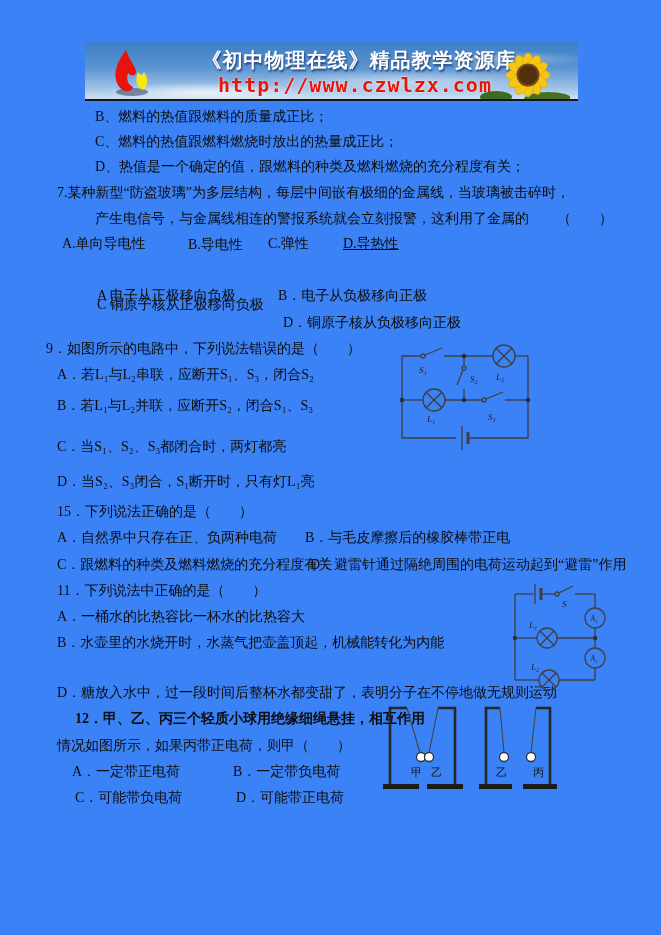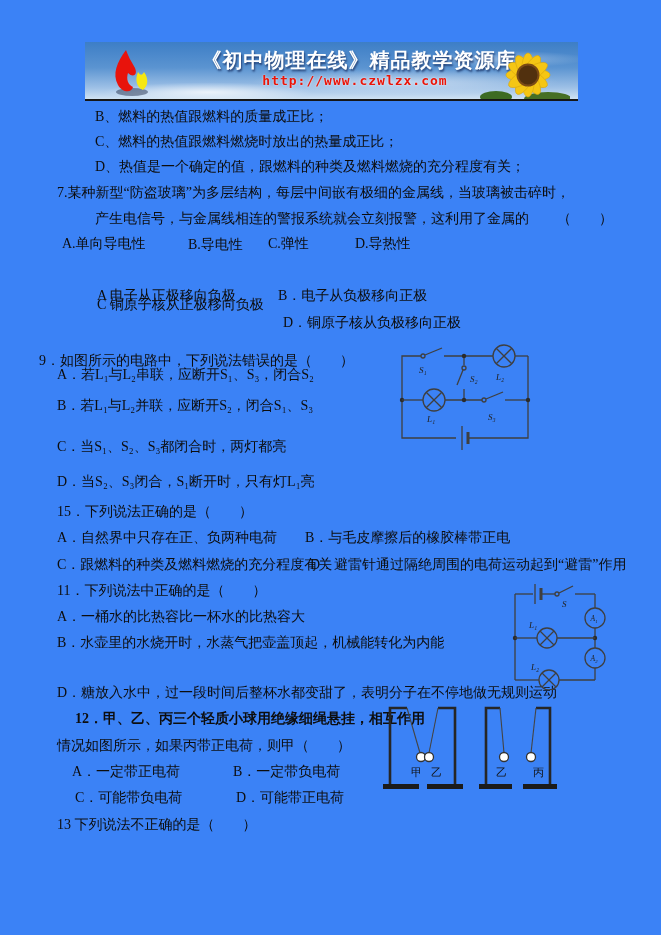--- a/index.html
+++ b/index.html
@@ -14,21 +14,21 @@
       radial-gradient(ellipse 150px 14px at 25% 88%, rgba(255,255,255,.75), rgba(255,255,255,0) 70%),
       radial-gradient(ellipse 220px 18px at 65% 70%, rgba(255,255,255,.45), rgba(255,255,255,0) 70%),
       radial-gradient(ellipse 120px 12px at 85% 30%, rgba(255,255,255,.35), rgba(255,255,255,0) 70%),
       linear-gradient(180deg,#3d7ec6 0%,#5b94d1 45%,#9dc0e6 80%,#cfe2f3 100%);
     overflow:hidden;}
   .banner-title{position:absolute;left:88px;top:5px;width:372px;text-align:center;
     font-size:20px;font-weight:bold;color:#ffffff;letter-spacing:1px;
     text-shadow:1px 2px 2px rgba(20,40,90,.75);white-space:nowrap;}
   .banner-url{position:absolute;left:120px;top:31px;width:300px;text-align:center;
     font-family:"DejaVu Sans Mono","Liberation Mono",monospace;
-    font-size:13px;font-weight:bold;color:#ea1408;letter-spacing:1px;
+    font-size:20px;font-weight:bold;color:#ea1408;letter-spacing:1px;
     text-shadow:0 0 2px rgba(255,255,255,.85);white-space:nowrap;}
   .logo{position:absolute;left:20px;top:6px;}
   .sunflower{position:absolute;right:8px;bottom:-2px;}
 
   
   .t{position:absolute;font-size:14px;line-height:17px;white-space:nowrap;color:#0d0d0d;}
 
   
   .diag{position:absolute;}
   .wire{stroke:#3f3f3f;stroke-width:1.3;fill:none;}
@@ -78,28 +78,28 @@
 
   <div class="t" style="left:95px;top:108px;">B、燃料的热值跟燃料的质量成正比；</div>
   <div class="t" style="left:95px;top:133px;">C、燃料的热值跟燃料燃烧时放出的热量成正比；</div>
   <div class="t" style="left:95px;top:158px;">D、热值是一个确定的值，跟燃料的种类及燃料燃烧的充分程度有关；</div>
 
   <div class="t" style="left:57px;top:184px;">7.某种新型“防盗玻璃”为多层结构，每层中间嵌有极细的金属线，当玻璃被击碎时，</div>
   <div class="t" style="left:95px;top:210px;">产生电信号，与金属线相连的警报系统就会立刻报警，这利用了金属的　　（　　）</div>
   <div class="t" style="left:62px;top:235px;">A.单向导电性</div>
   <div class="t" style="left:188px;top:236px;">B.导电性</div>
   <div class="t" style="left:268px;top:235px;">C.弹性</div>
-  <div class="t" style="left:355px;top:235px;">D.导热性</div>
+  <div class="t" style="left:343px;top:235px;text-decoration:underline;">D.导热性</div>
 
   <div class="t" style="left:97px;top:287px;">A 电子从正极移向负极</div>
   <div class="t" style="left:278px;top:287px;">B．电子从负极移向正极</div>
   <div class="t" style="left:97px;top:296px;text-align:right;">C 铜原子核从正极移向负极</div>
   <div class="t" style="left:283px;top:314px;">D．铜原子核从负极移向正极</div>
 
-  <div class="t" style="left:39px;top:340px;margin-top:12px;">9．如图所示的电路中，下列说法错误的是（　　）</div>
+  <div class="t" style="left:46px;top:340px;">9．如图所示的电路中，下列说法错误的是（　　）</div>
   <div class="t" style="left:57px;top:366px;">A．若L₁与L₂串联，应断开S₁、S₃，闭合S₂</div>
   <div class="t" style="left:57px;top:397px;">B．若L₁与L₂并联，应断开S₂，闭合S₁、S₃</div>
   <div class="t" style="left:57px;top:438px;">C．当S₁、S₂、S₃都闭合时，两灯都亮</div>
   <div class="t" style="left:57px;top:473px;font-family:Liberation Serif, serif;">D．当S₂、S₃闭合，S₁断开时，只有灯L₁亮</div>
 
   <svg class="diag" style="left:396px;top:340px;" width="138" height="112" viewBox="0 0 138 112">
 
     <polyline class="wire" points="6,60 6,16 25,16"></polyline>
     <polyline class="wire" points="6,60 6,98 60,98"></polyline>
     <polyline class="wire" points="132,16 132,98 72,98"></polyline>
@@ -216,15 +216,14 @@
     <line class="string" x1="117" y1="8" x2="121" y2="53"></line>
     <circle class="ball" cx="121" cy="57" r="4.5"></circle>
     <rect class="base" x="140" y="84" width="34" height="5"></rect>
     <polyline class="stand" points="167,84 167,8 153,8"></polyline>
     <line class="string" x1="153" y1="8" x2="148" y2="53"></line>
     <circle class="ball" cx="148" cy="57" r="4.5"></circle>
     <text class="lbl-cn" x="113" y="76">乙</text>
     <text class="lbl-cn" x="150" y="76">丙</text>
   </svg>
 
-  <div class="t" style="left:57px;top:816px;">13 下列说法不正确的是（　　）</div>
 
 </div>
 
 </body></html>

